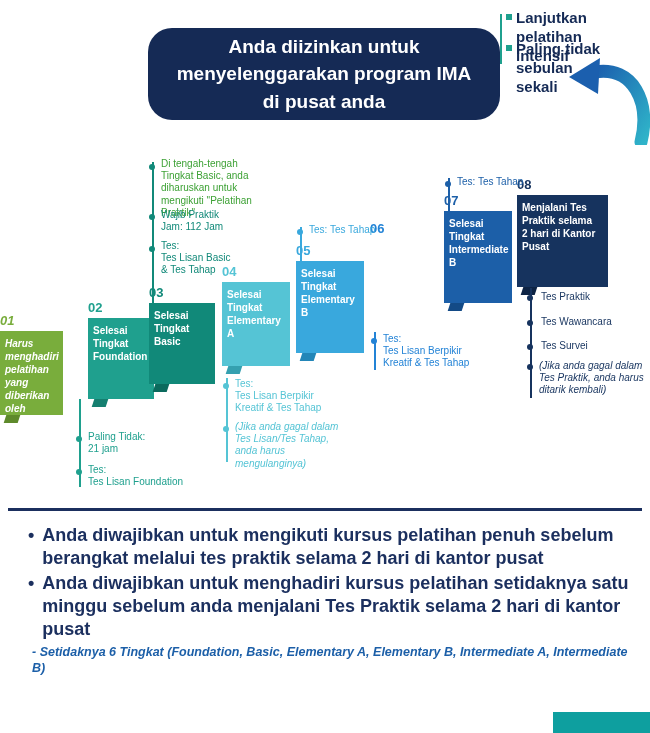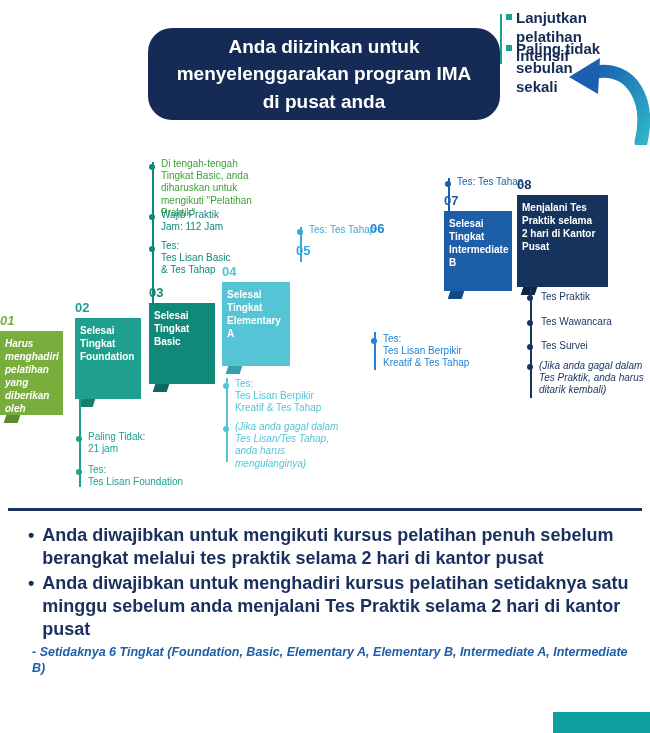--- a/index.html
+++ b/index.html
@@ -81,21 +81,21 @@
   </svg>
 
   
   <div class="step" style="left: 0px; top: 313px; width: 63px; font-style: italic; --c: #79ad3c;">
     <div class="num">01</div>
     <div class="box" style="height: 84px; --d: #5e8a2b;">
       <span>Harus menghadiri pelatihan yang diberikan oleh pelatih</span>
     </div>
   </div>
 
-  <div class="step" style="left: 75px; top: 300px; width: 66px; --c: #1fa08e;">
+  <div class="step" style="left: 88px; top: 300px; width: 66px; --c: #1fa08e;">
     <div class="num">02</div>
     <div class="box" style="height: 81px; --d: #157f70;">
       <span>Selesai Tingkat Foundation</span>
     </div>
   </div>
 
   <div class="step" style="left: 149px; top: 285px; width: 66px; --c: #118979;">
     <div class="num">03</div>
     <div class="box" style="height: 81px; --d: #0b6a5d;">
       <span>Selesai Tingkat Basic</span>
@@ -104,29 +104,32 @@
 
   <div class="step" style="left: 222px; top: 264px; width: 68px; --c: #55c4d5;">
     <div class="num">04</div>
     <div class="box" style="height: 84px; --d: #35a0b0;">
       <span>Selesai Tingkat Elementary A</span>
     </div>
   </div>
 
   <div class="step" style="left: 296px; top: 243px; width: 68px; --c: #39a8dd;">
     <div class="num">05</div>
+    <div class="box" style="height: 92px; --d: #2386b8;">
+      <span>Selesai Tingkat Elementary B</span>
+    </div>
   </div>
 
   <div class="step" style="left: 370px; top: 221px; width: 68px; --c: #2383d6;">
     <div class="num">06</div>
   </div>
 
   <div class="step" style="left: 444px; top: 193px; width: 68px; --c: #1c5fa8;">
     <div class="num">07</div>
-    <div class="box" style="height: 80px; --d: #134a86;">
+    <div class="box" style="height: 92px; --d: #134a86;">
       <span>Selesai Tingkat Intermediate B</span>
     </div>
   </div>
 
   <div class="step" style="left: 517px; top: 177px; width: 91px; --c: #16335e;">
     <div class="num">08</div>
     <div class="box" style="height: 92px; --d: #0d2344;">
       <span>Menjalani Tes Praktik selama 2 hari di Kantor Pusat</span>
     </div>
   </div>

